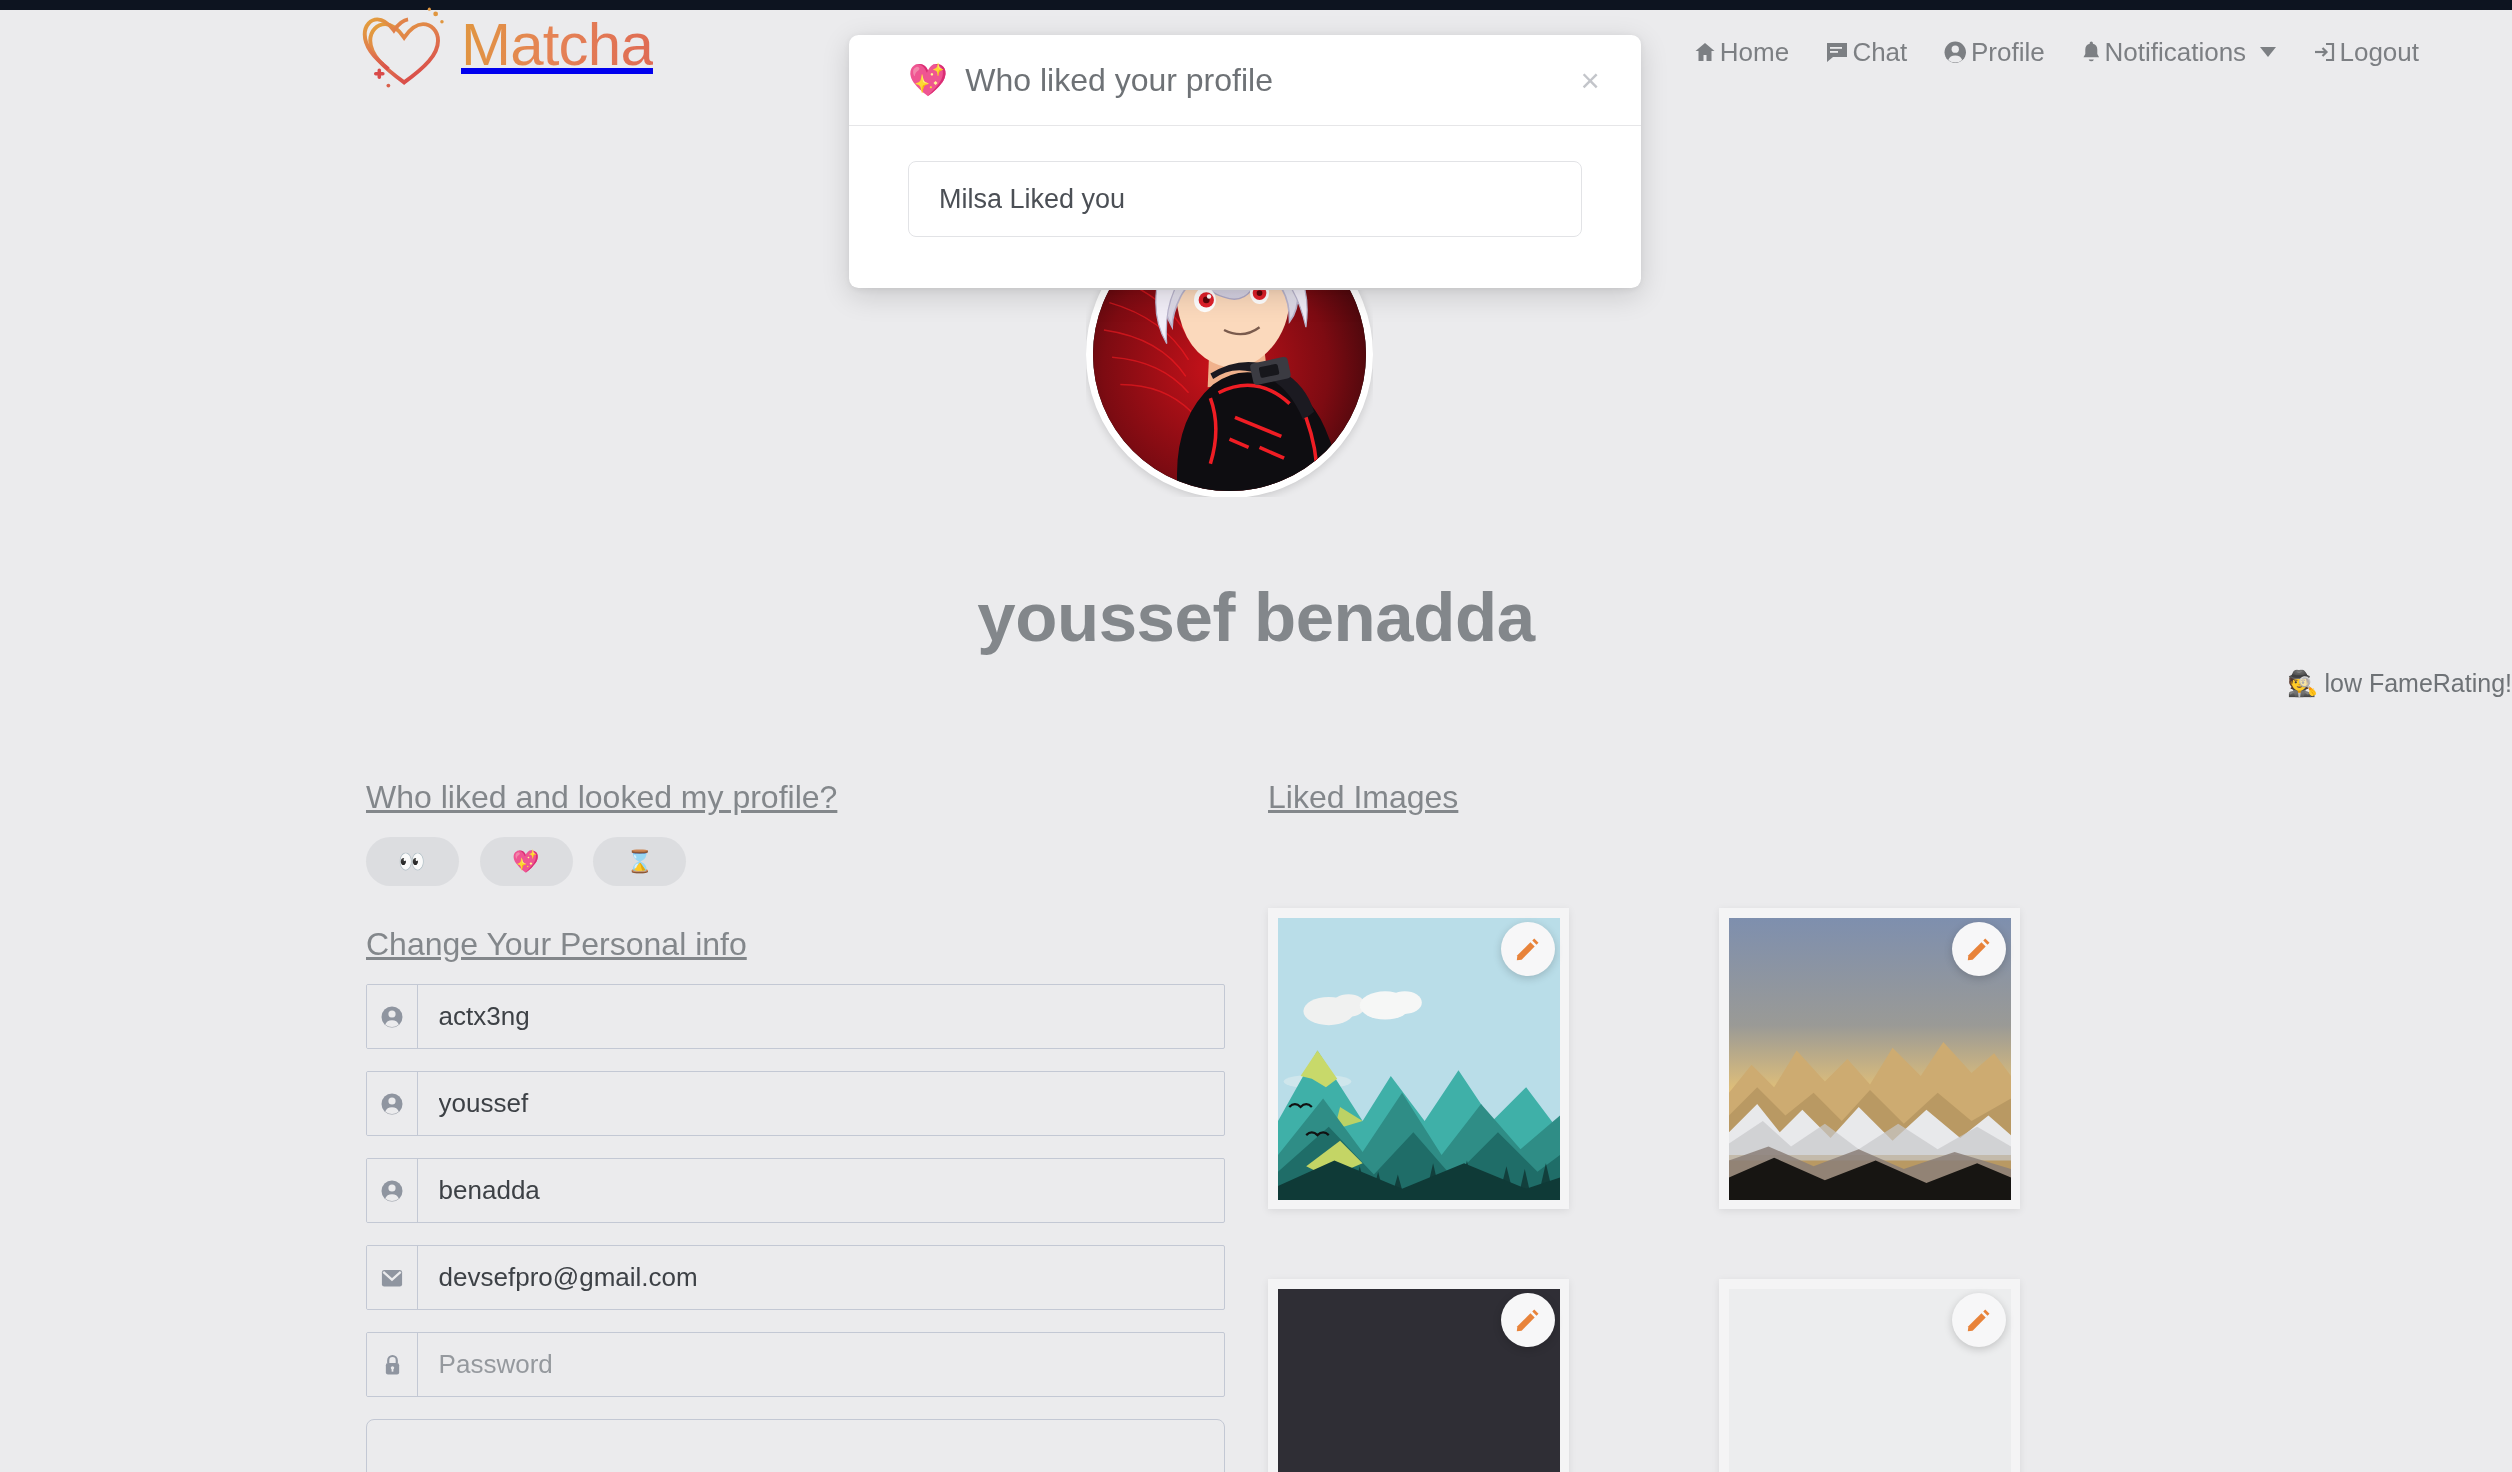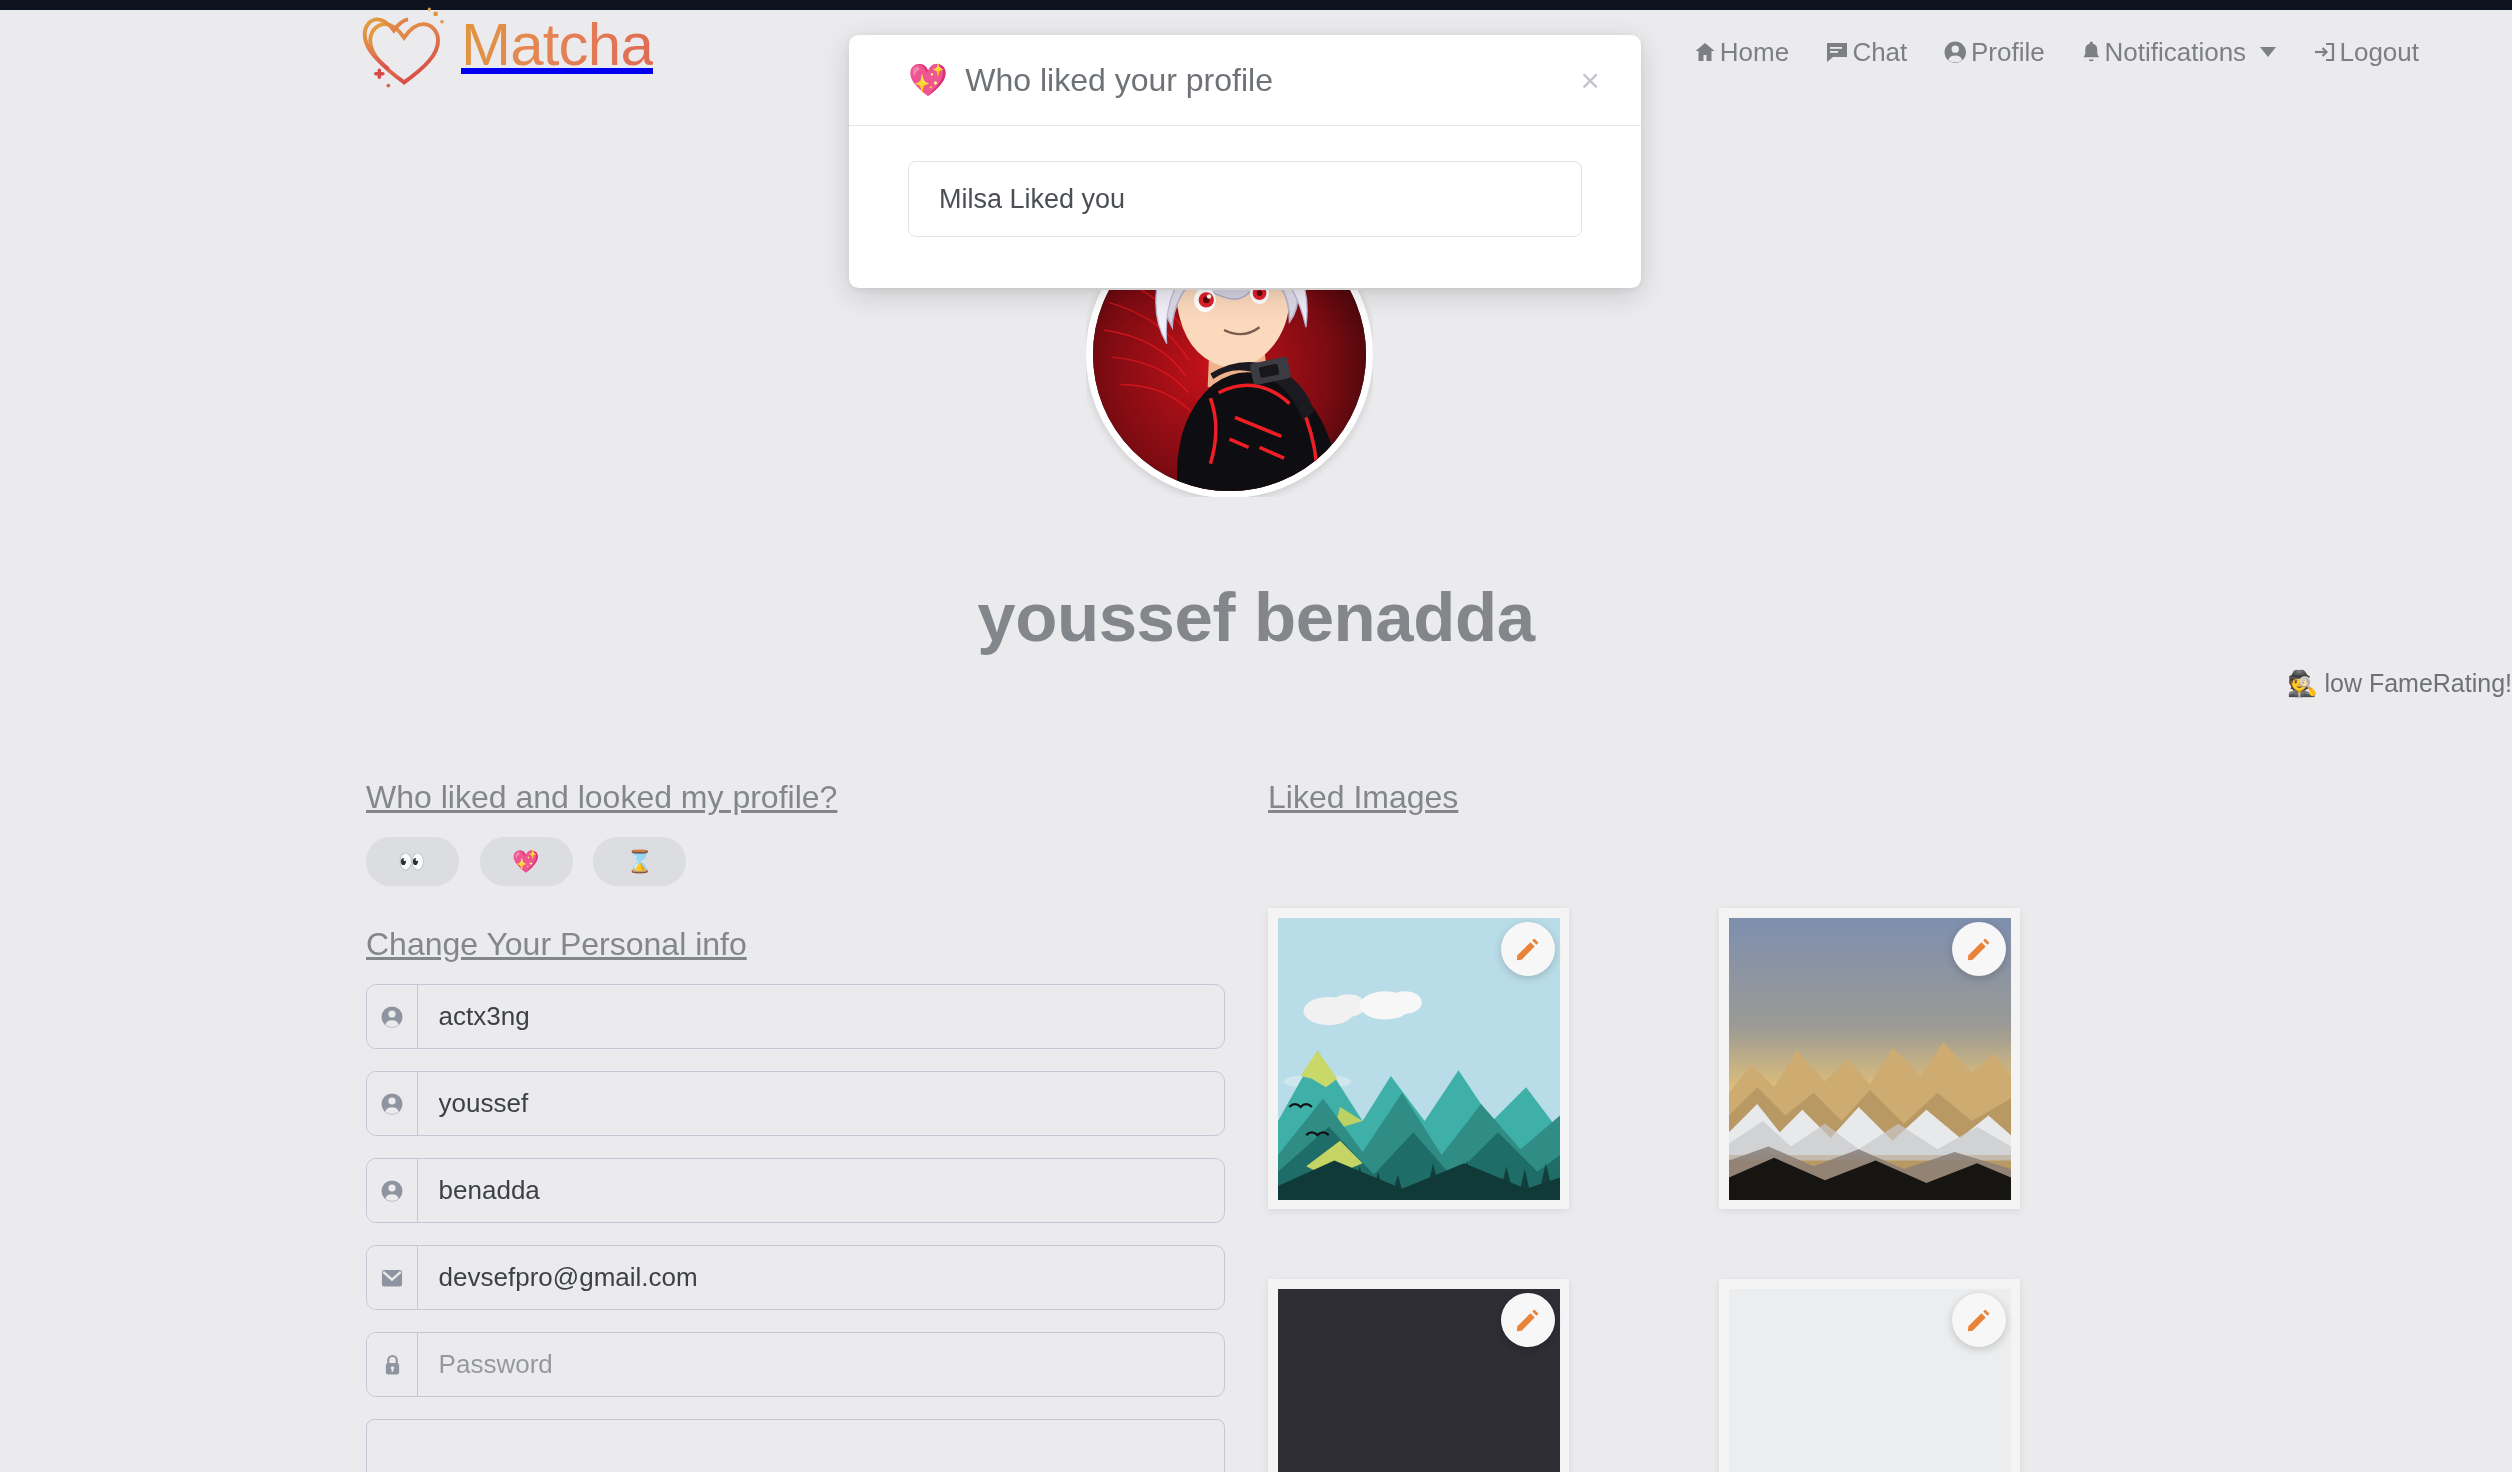--- a/index.html
+++ b/index.html
@@ -159,21 +159,21 @@
     font-size: 22px;
     cursor: pointer;
   }
   .form-title { margin-top: 4.7px; }
 
   .field {
     display: flex; align-items: stretch;
     height: 65px;
     margin-bottom: 22px;
     border: 1.6px solid #c3c8d4;
-    border-radius: 10px;
+    border-radius: 2px;
     background: #ebebed;
     overflow: hidden;
   }
   .field-icon {
     width: 51px; flex: 0 0 51px;
     display: flex; align-items: center; justify-content: center;
     border-right: 1.6px solid #c3c8d4;
     background: #ebebed;
   }
   .field-icon svg { display: block; }

